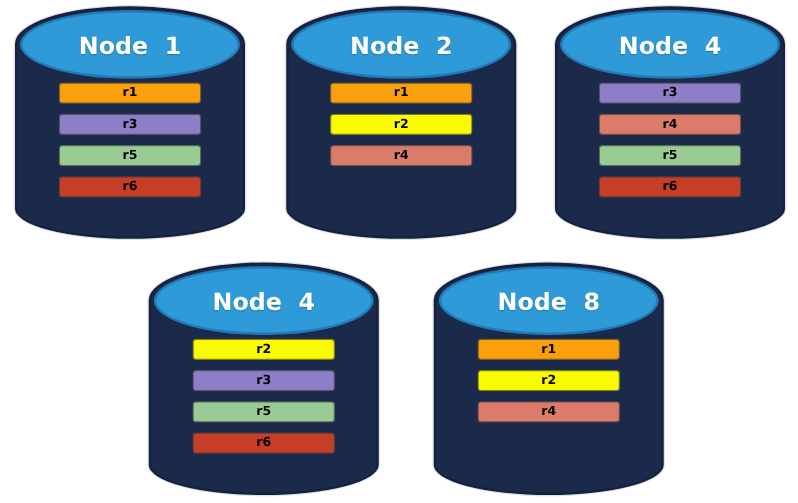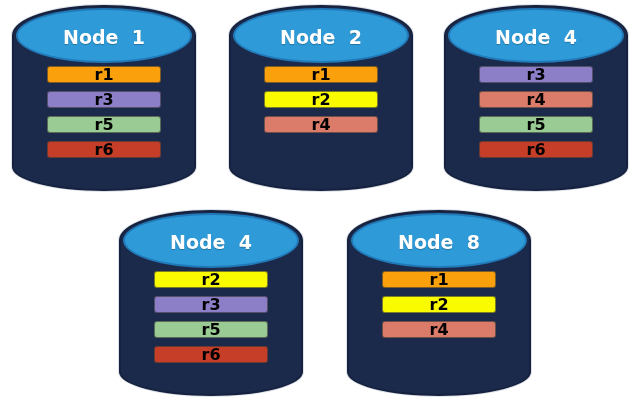--- a/index.html
+++ b/index.html
@@ -55,21 +55,21 @@
     width: 114px;
     height: 17px;
     border: 1px solid rgba(55,55,55,0.65);
     border-radius: 3px;
     box-sizing: border-box;
     display: flex;
     align-items: center;
     justify-content: center;
     color: #000000;
     font-weight: bold;
-    font-size: 16px;
+    font-size: 10px;
     line-height: 1;
   }
 </style>
 </head>
 <body>
 
 <div class="cyl" style="left:12px; top:5px;">
   <div class="cyl-body"></div>
   <div class="cyl-top">
     <span class="cyl-title">Node  1</span>

